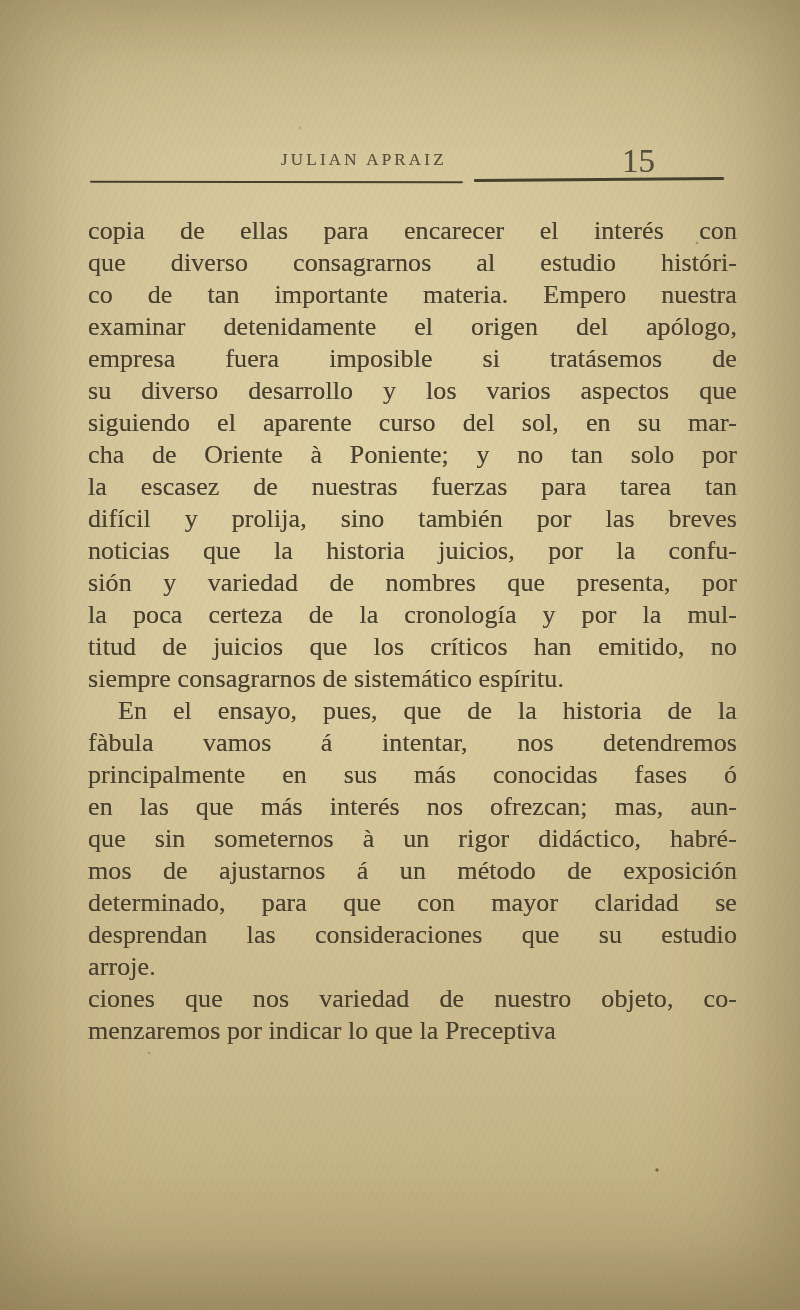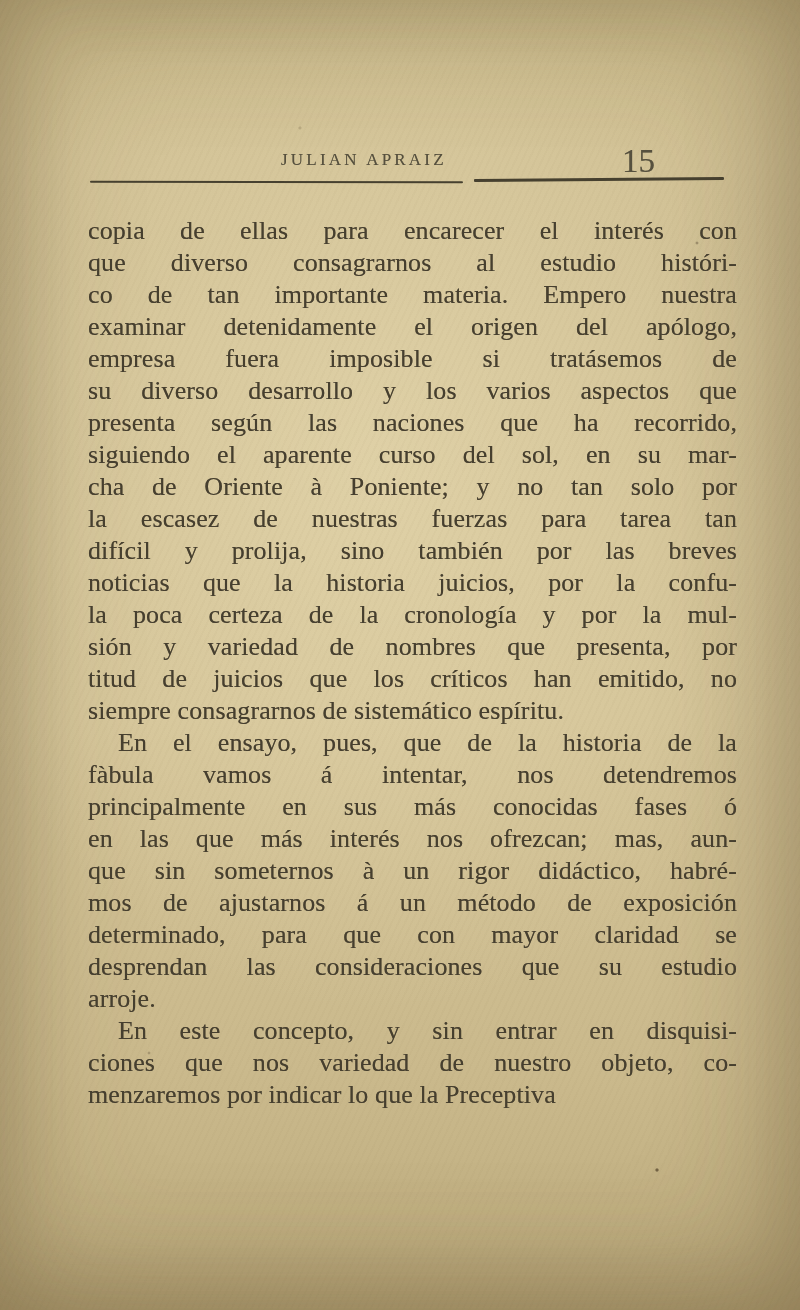--- a/index.html
+++ b/index.html
@@ -79,36 +79,34 @@
   <div class="rule-left"></div>
   <div class="rule-right"></div>
 
   <div class="body-text">
       <div class="line">copia de ellas para encarecer el interés con</div>
       <div class="line">que diverso consagrarnos al estudio históri-</div>
       <div class="line">co de tan importante materia. Empero nuestra</div>
       <div class="line">examinar detenidamente el origen del apólogo,</div>
       <div class="line">empresa fuera imposible si tratásemos de</div>
       <div class="line">su diverso desarrollo y los varios aspectos que</div>
-      <div class="line">presenta según las naciones que ha recorrido,</div>
       <div class="line">siguiendo el aparente curso del sol, en su mar-</div>
       <div class="line">cha de Oriente à Poniente; y no tan solo por</div>
       <div class="line">la escasez de nuestras fuerzas para tarea tan</div>
       <div class="line">difícil y prolija, sino también por las breves</div>
       <div class="line">noticias que la historia juicios, por la confu-</div>
+      <div class="line">sión y variedad de nombres que presenta, por</div>
       <div class="line">la poca certeza de la cronología y por la mul-</div>
-      <div class="line">sión y variedad de nombres que presenta, por</div>
       <div class="line">titud de juicios que los críticos han emitido, no</div>
       <div class="line last">siempre consagrarnos de sistemático espíritu.</div>
       <div class="line indent">En el ensayo, pues, que de la historia de la</div>
       <div class="line">fàbula vamos á intentar, nos detendremos</div>
       <div class="line">principalmente en sus más conocidas fases ó</div>
       <div class="line">en las que más interés nos ofrezcan; mas, aun-</div>
       <div class="line">que sin someternos à un rigor didáctico, habré-</div>
       <div class="line">mos de ajustarnos á un método de exposición</div>
       <div class="line">determinado, para que con mayor claridad se</div>
       <div class="line">desprendan las consideraciones que su estudio</div>
       <div class="line last">arroje.</div>
-      <div class="line indent">En este concepto, y sin entrar en disquisi-</div>
       <div class="line">ciones que nos variedad de nuestro objeto, co-</div>
       <div class="line last">menzaremos por indicar lo que la Preceptiva</div>
     </div>
 </div>
 
 </body></html>

